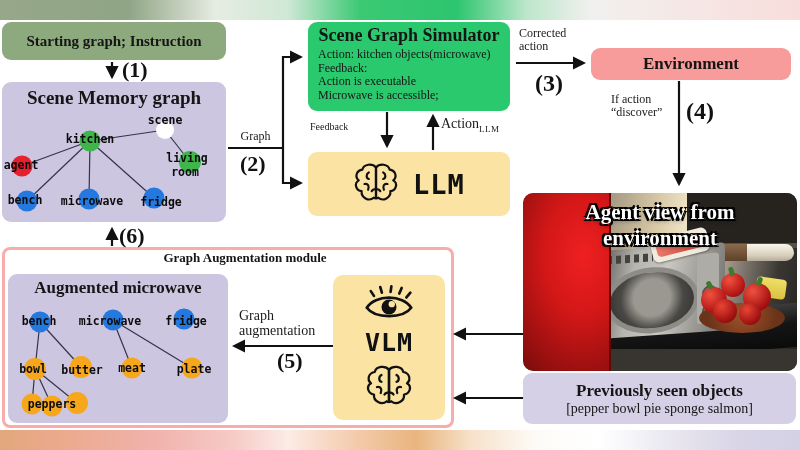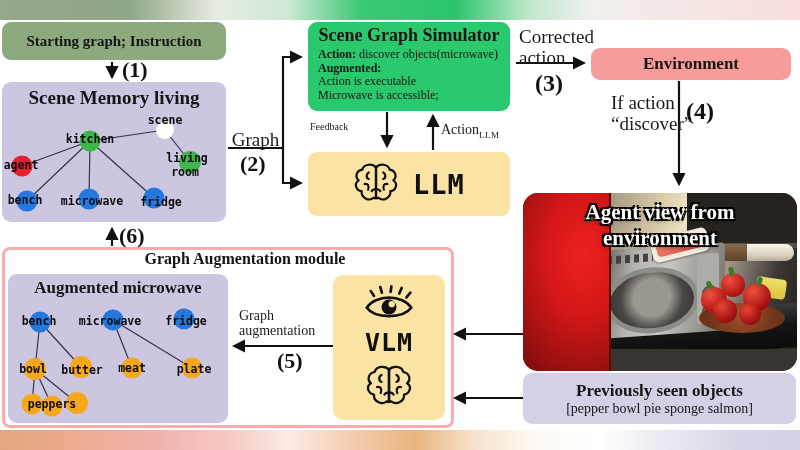--- a/index.html
+++ b/index.html
@@ -1,54 +1,54 @@
 <!DOCTYPE html>
 <html><head>
 <meta charset="utf-8">
 <style>
   html,body{margin:0;padding:0;background:#fff;}
   .stage{position:relative;width:800px;height:450px;background:#ffffff;overflow:hidden;
          font-family:"Liberation Serif","DejaVu Serif",serif;color:#151515;}
   .abs{position:absolute;}
   .box{position:absolute;border-radius:9px;}
   .ctr{display:flex;align-items:center;justify-content:center;text-align:center;}
-  .b{font-weight:700;}
+  .b{font-weight:400;}
   .step{position:absolute;font-weight:700;font-size:22px;color:#111;}
-  .lbl{position:absolute;font-size:19px;color:#1a1a1a;line-height:1.08;}
+  .lbl{position:absolute;font-size:12px;color:#1a1a1a;line-height:1.08;}
   
   .strip-top{position:absolute;left:0;top:0;width:800px;height:20px;
     background:linear-gradient(90deg,#97a78a 0%,#8fa585 16%,#e6ece2 27%,#cfe8d5 36%,#3cc974 45%,#2bc56d 57%,#bfe7cc 66%,#f1f0ee 74%,#f5e7e5 86%,#f8dddb 100%);}
   .strip-bottom{position:absolute;left:0;top:430px;width:800px;height:20px;
     background:linear-gradient(90deg,#e2a77d 0%,#eba98b 7%,#f0b2ab 19%,#f6cac5 29%,#fcebe6 36%,#f3c9a8 45%,#e9b57e 52%,#f7e2ca 59%,#fdfbf7 67%,#ffffff 75%,#ebe9f1 83%,#d9d5e7 92%,#d5d1e5 100%);}
   
   .starting{left:2px;top:22px;width:224px;height:38px;background:#8DA97E;font-weight:700;font-size:15px;}
   .memory{left:2px;top:82px;width:224px;height:140px;background:#CDC6E1;}
   .memory-title{left:2px;top:87px;width:224px;text-align:center;font-weight:700;font-size:19px;}
   .simulator{left:308px;top:22px;width:202px;height:89px;background:#2BC96E;}
   .sim-title{left:308px;top:25px;width:202px;text-align:center;font-weight:700;font-size:18px;}
   .sim-body{left:318px;top:48px;width:190px;font-size:12px;line-height:13.5px;}
   .environment{left:591px;top:48px;width:200px;height:32px;background:#F89B9B;font-weight:700;font-size:17px;}
   .llm{left:308px;top:152px;width:202px;height:64px;background:#FAE3A3;display:flex;align-items:center;justify-content:center;gap:14px;}
   .llmtext{font-family:"DejaVu Sans Mono",monospace;font-weight:700;font-size:27px;letter-spacing:1px;color:#111;}
   .module{left:2px;top:247px;width:452px;height:181px;background:#ffffff;border:3px solid #F8ACAC;border-radius:8px;box-sizing:border-box;}
-  .module-title{left:2px;top:250px;width:486px;text-align:center;font-weight:700;font-size:16px;}
+  .module-title{left:2px;top:250px;width:486px;text-align:center;font-weight:700;font-size:13px;}
   .subgraph{left:8px;top:274px;width:220px;height:149px;background:#CDC6E1;}
   .subgraph-title{left:8px;top:278px;width:220px;text-align:center;font-weight:700;font-size:17px;}
   .vlm{left:333px;top:275px;width:112px;height:145px;background:#FAE3A3;display:flex;flex-direction:column;align-items:center;justify-content:center;gap:6px;border-radius:10px;}
   .vlmtext{font-family:"DejaVu Sans Mono",monospace;font-weight:700;font-size:25px;letter-spacing:1px;color:#111;}
   .seen{left:523px;top:373px;width:273px;height:51px;background:#D6D0E6;flex-direction:column;}
   .seen .t1{font-weight:700;font-size:17px;line-height:1.15;}
   .seen .t2{font-size:14px;line-height:1.1;}
   
   .wires{position:absolute;left:0;top:0;pointer-events:none;}
   .edge{stroke:#34344a;stroke-width:1.2;fill:none;}
   .arrow{stroke:#111;stroke-width:2.2;fill:none;}
   .nodelabel{font:700 11.5px "DejaVu Sans Mono",monospace;fill:#0c0c0c;text-anchor:middle;}
   
-  .scene{left:523px;top:193px;width:274px;height:178px;border-radius:15px;overflow:hidden;
+  .scene{left:523px;top:193px;width:274px;height:178px;border-radius:10px;overflow:hidden;
     background:linear-gradient(100deg,#5a554d 0%,#978d7b 25%,#d8c8a6 45%,#efe4c6 55%,#9b9186 72%,#3a3733 88%,#23211f 100%);}
   .scene .title{position:absolute;left:0;top:6px;width:100%;text-align:center;font-weight:700;font-size:21px;color:#fff;line-height:1.25;
     text-shadow:-2px -2px 0 #000,2px -2px 0 #000,-2px 2px 0 #000,2px 2px 0 #000,0 2px 4px rgba(0,0,0,.6);}
   .subscript{font-size:9px;vertical-align:sub;letter-spacing:.5px;}
 </style>
 </head>
 <body>
 
 <div class="stage">
 
@@ -114,27 +114,27 @@
       <div>Agent view from</div>
       <div>environment</div>
     </div>
   </div>
 
   <div class="box ctr starting">
     <span>Starting graph; Instruction</span>
   </div>
 
   <div class="box memory"></div>
-  <div class="abs memory-title">Scene Memory living</div>
+  <div class="abs memory-title">Scene Memory graph</div>
 
   <div class="box simulator"></div>
   <div class="abs sim-title">Scene Graph Simulator</div>
   <div class="abs sim-body">
-    <div><span class="b">Action:</span>&nbsp;<span>discover objects(microwave)</span></div>
-    <div class="b">Augmented:</div>
+    <div><span class="b">Action:</span>&nbsp;<span>kitchen objects(microwave)</span></div>
+    <div class="b">Feedback:</div>
     <div>Action is executable</div>
     <div>Microwave is accessible;</div>
   </div>
 
   <div class="box ctr environment">
     <span>Environment</span>
   </div>
 
   <div class="box llm">
     <svg width="46" height="46" viewBox="0 0 64 64">
@@ -252,21 +252,21 @@
     <div>Corrected</div>
     <div>action</div>
   </div>
   <div class="step" style="left:535px;top:70px;font-size:24px;">(3)</div>
   <div class="lbl" style="left:611px;top:93px;">
     <div>If action</div>
     <div>“discover”</div>
   </div>
   <div class="step" style="left:686px;top:98px;font-size:24px;">(4)</div>
   <div class="lbl" style="left:310px;top:122px;width:68px;font-size:10px;">Feedback</div>
-  <div class="lbl" style="left:441px;top:122px;font-size:14px;">
+  <div class="lbl" style="left:441px;top:116px;font-size:14px;">
     <span>Action</span><span class="subscript">LLM</span>
   </div>
   <div class="step" style="left:119px;top:223px;">(6)</div>
   <div class="lbl" style="left:239px;top:308px;font-size:14px;">
     <div>Graph</div>
     <div>augmentation</div>
   </div>
   <div class="step" style="left:277px;top:348px;">(5)</div>
 
 </div>

